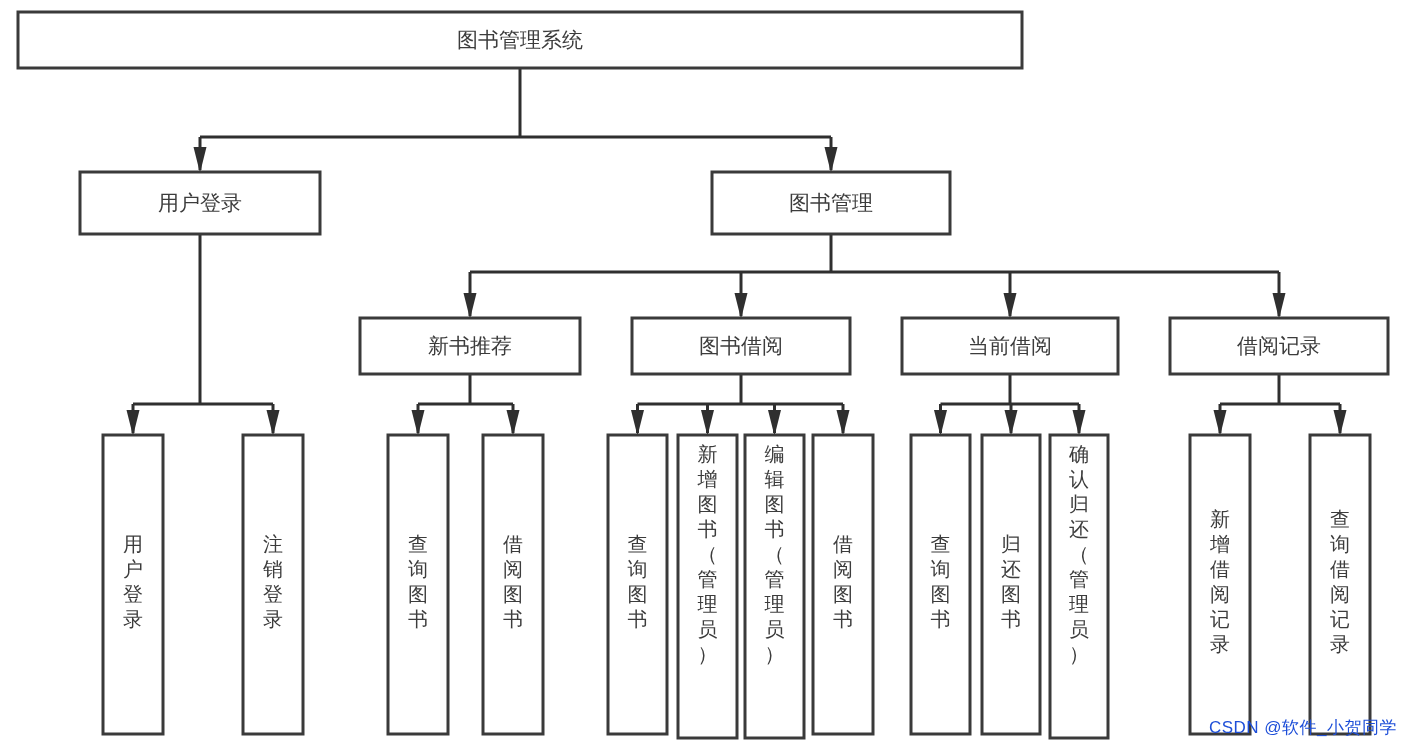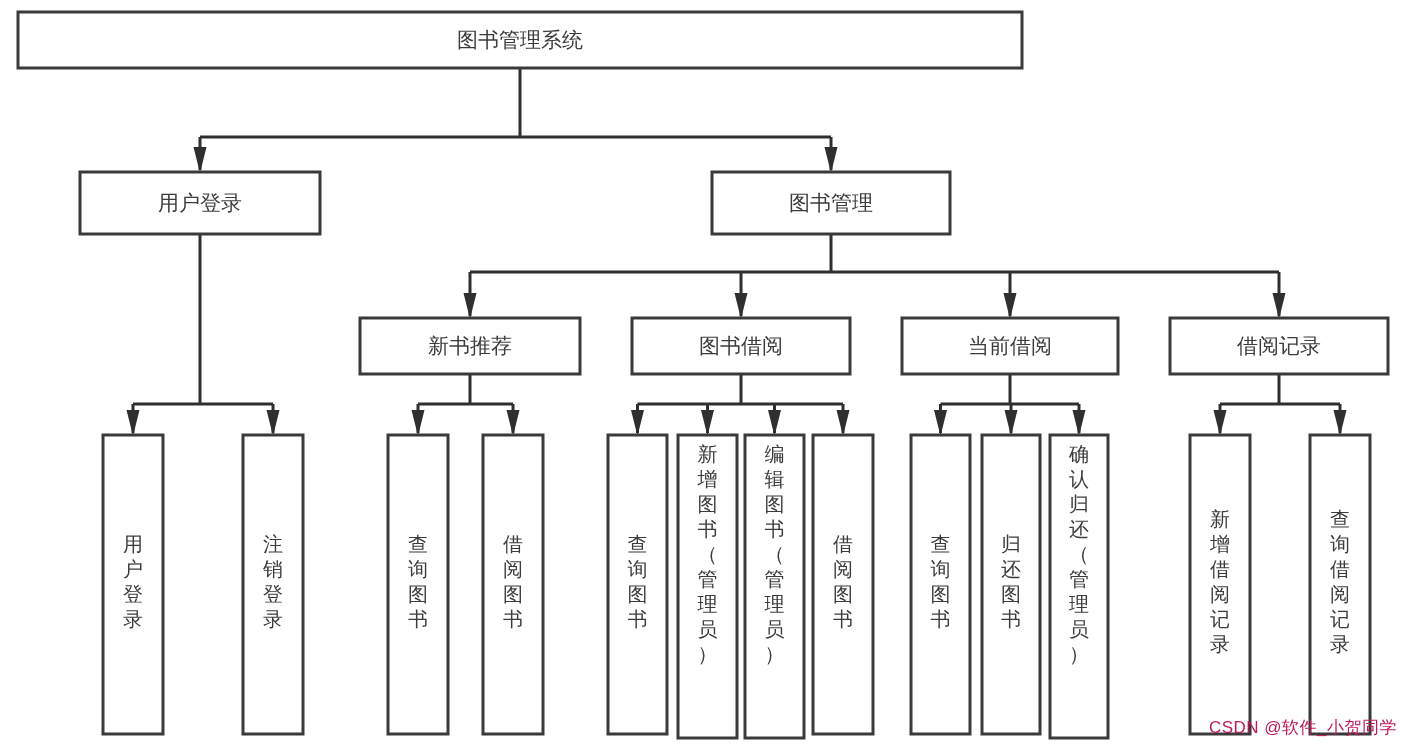--- a/index.html
+++ b/index.html
@@ -48,21 +48,21 @@
     fill: #3c3c3c;
     text-anchor: middle;
     dominant-baseline: middle;
   }
   .watermark-text {
     position: absolute;
     right: 8px;
     bottom: 8px;
     font-family: "Liberation Sans", "DejaVu Sans", sans-serif;
     font-size: 17px;
-    color: #be185d;
+    color: #1d4ed8;
     white-space: nowrap;
     user-select: none;
     letter-spacing: 0.5px;
     text-align: center;
   }
 </style>
 </head>
 <body>
 
 <div id="diagram-root">

